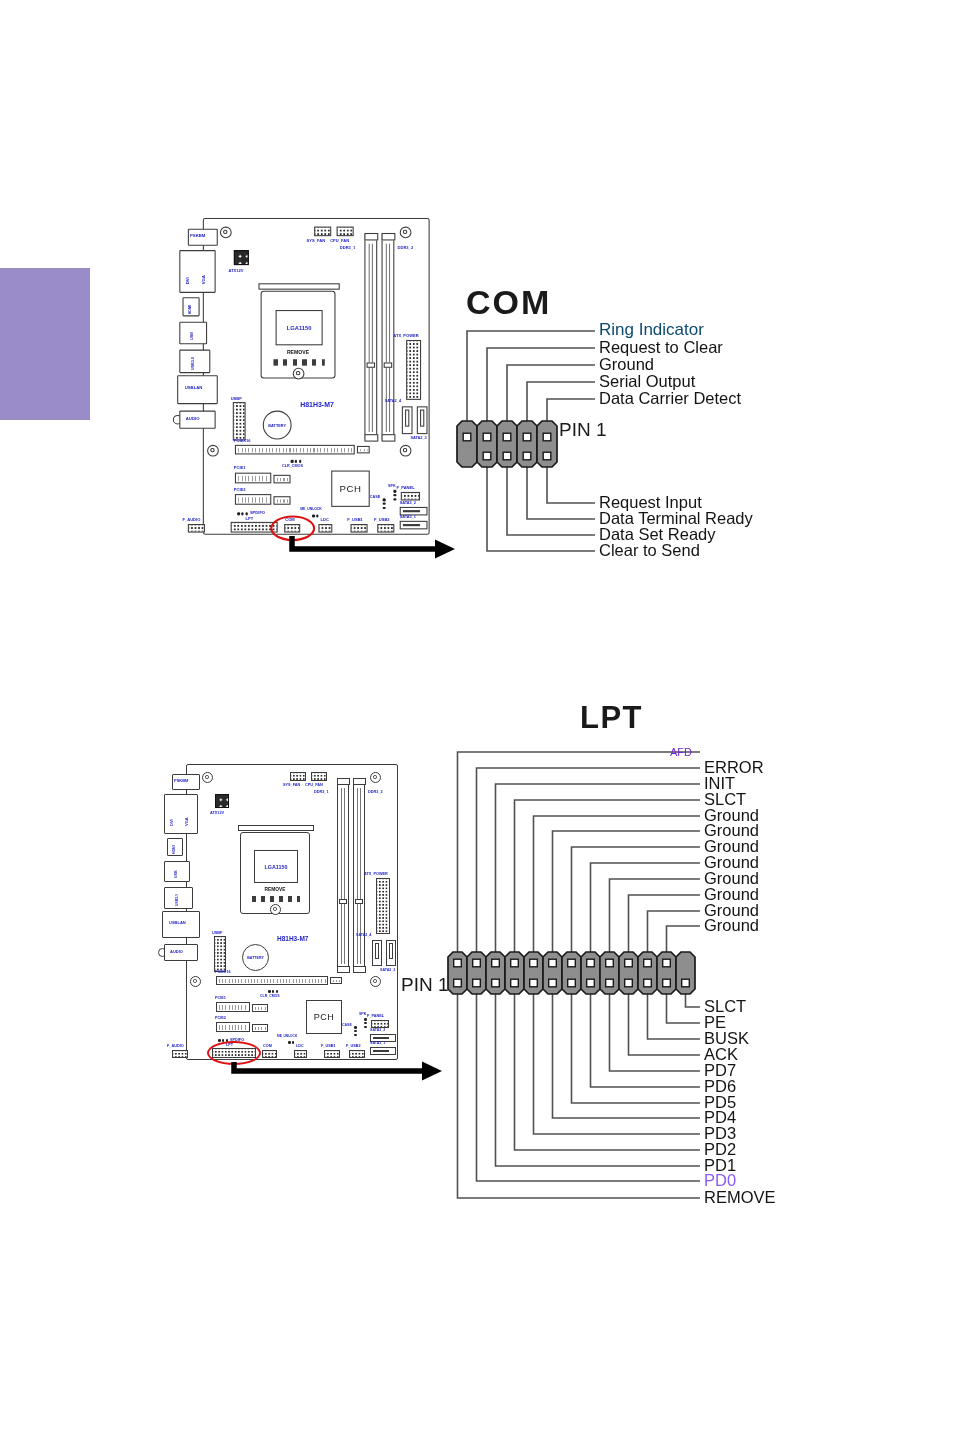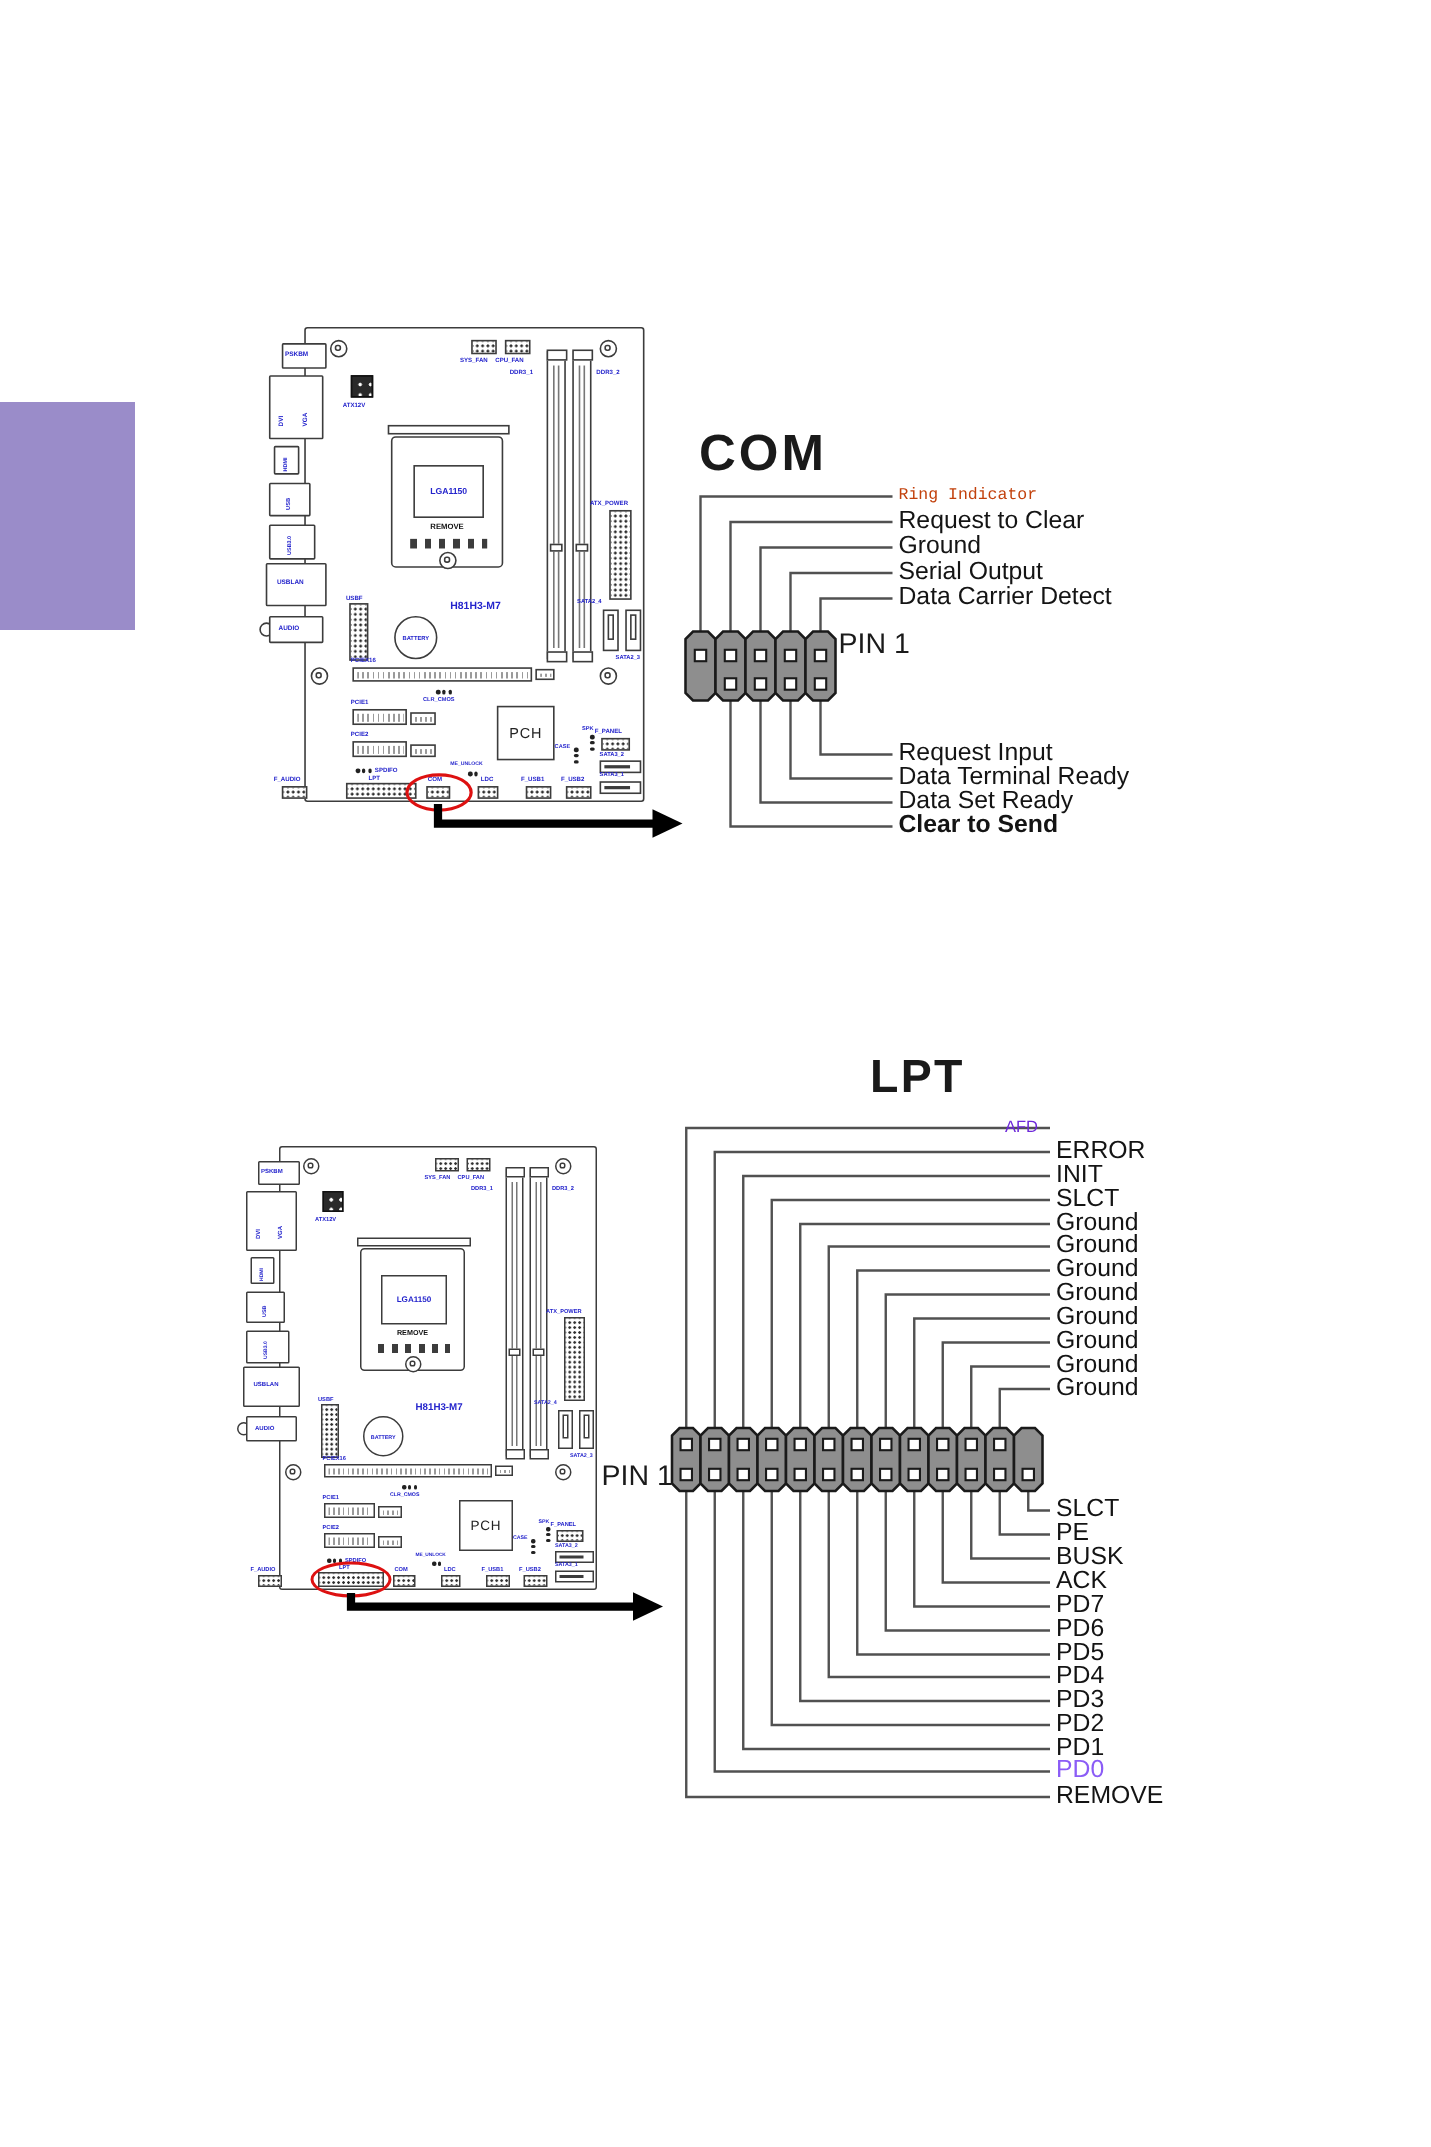--- a/index.html
+++ b/index.html
@@ -401,29 +401,29 @@
       <div style="position: absolute; left: 210px; top: 270px; width: 26px; height: 8px; border: 1px solid rgb(60, 60, 60); background: rgb(255, 255, 255);">
         <div style="position: absolute; left: 2px; top: 1.5px; width: 16px; height: 2px; border: 1px solid rgb(60, 60, 60);"></div>
       </div>
       <div style="position: absolute; left: 210px; top: 265px; font-size: 3.6px; line-height: 1.05; color: rgb(36, 36, 204); white-space: nowrap; font-weight: 700;">SATA3_2</div>
       <div style="position: absolute; left: 210px; top: 283px; width: 26px; height: 8px; border: 1px solid rgb(60, 60, 60); background: rgb(255, 255, 255);">
         <div style="position: absolute; left: 2px; top: 1.5px; width: 16px; height: 2px; border: 1px solid rgb(60, 60, 60);"></div>
       </div>
       <div style="position: absolute; left: 210px; top: 278px; font-size: 3.6px; line-height: 1.05; color: rgb(36, 36, 204); white-space: nowrap; font-weight: 700;">SATA3_1</div>
       <div style="position: absolute; left: 47px; top: 277px; width: 54px; height: 24px; border: 2.6px solid rgb(221, 17, 17); border-radius: 50%; z-index: 4;"></div>
     </div>
-    <div style="position: absolute; left: 599px; top: 331px; font-size: 11px; color: #c2410c; white-space: nowrap; transform: translateY(-54%); z-index: 6; font-family: Liberation Mono, monospace;">Ring Indicator</div>
+    <div style="position: absolute; left: 599px; top: 331px; font-size: 17px; color: #0c4a6e; white-space: nowrap; transform: translateY(-54%); z-index: 6;">Ring Indicator</div>
     <div style="position: absolute; left: 599px; top: 348px; font-size: 16.5px; color: rgb(20, 20, 20); white-space: nowrap; transform: translateY(-54%); z-index: 6;">Request to Clear</div>
     <div style="position: absolute; left: 599px; top: 365px; font-size: 16.5px; color: rgb(20, 20, 20); white-space: nowrap; transform: translateY(-54%); z-index: 6;">Ground</div>
     <div style="position: absolute; left: 599px; top: 382px; font-size: 16.5px; color: rgb(20, 20, 20); white-space: nowrap; transform: translateY(-54%); z-index: 6;">Serial Output</div>
     <div style="position: absolute; left: 599px; top: 399px; font-size: 16.5px; color: rgb(20, 20, 20); white-space: nowrap; transform: translateY(-54%); z-index: 6;">Data Carrier Detect</div>
     <div style="position: absolute; left: 599px; top: 503px; font-size: 16.5px; color: rgb(20, 20, 20); white-space: nowrap; transform: translateY(-54%); z-index: 6;">Request Input</div>
     <div style="position: absolute; left: 599px; top: 519px; font-size: 16.5px; color: rgb(20, 20, 20); white-space: nowrap; transform: translateY(-54%); z-index: 6;">Data Terminal Ready</div>
     <div style="position: absolute; left: 599px; top: 535px; font-size: 16.5px; color: rgb(20, 20, 20); white-space: nowrap; transform: translateY(-54%); z-index: 6;">Data Set Ready</div>
-    <div style="position: absolute; left: 599px; top: 551px; font-size: 16.5px; color: rgb(20, 20, 20); white-space: nowrap; transform: translateY(-54%); z-index: 6; font-weight: bold;">Clear to Send</div>
+    <div style="position: absolute; left: 599px; top: 551px; font-size: 16.5px; color: rgb(20, 20, 20); white-space: nowrap; transform: translateY(-54%); z-index: 6;">Clear to Send</div>
     <div style="position: absolute; left: 670px; top: 752px; font-size: 11px; color: #6d28d9; white-space: nowrap; transform: translateY(-54%); z-index: 6;">AFD</div>
     <div style="position: absolute; left: 704px; top: 768px; font-size: 16.5px; color: rgb(20, 20, 20); white-space: nowrap; transform: translateY(-54%); z-index: 6;">ERROR</div>
     <div style="position: absolute; left: 704px; top: 784px; font-size: 16.5px; color: rgb(20, 20, 20); white-space: nowrap; transform: translateY(-54%); z-index: 6; text-align: right;">INIT</div>
     <div style="position: absolute; left: 704px; top: 800px; font-size: 16.5px; color: rgb(20, 20, 20); white-space: nowrap; transform: translateY(-54%); z-index: 6;">SLCT</div>
     <div style="position: absolute; left: 704px; top: 816px; font-size: 16.5px; color: rgb(20, 20, 20); white-space: nowrap; transform: translateY(-54%); z-index: 6;">Ground</div>
     <div style="position: absolute; left: 704px; top: 831px; font-size: 16.5px; color: rgb(20, 20, 20); white-space: nowrap; transform: translateY(-54%); z-index: 6;">Ground</div>
     <div style="position: absolute; left: 704px; top: 847px; font-size: 16.5px; color: rgb(20, 20, 20); white-space: nowrap; transform: translateY(-54%); z-index: 6;">Ground</div>
     <div style="position: absolute; left: 704px; top: 863px; font-size: 16.5px; color: rgb(20, 20, 20); white-space: nowrap; transform: translateY(-54%); z-index: 6;">Ground</div>
     <div style="position: absolute; left: 704px; top: 879px; font-size: 16.5px; color: rgb(20, 20, 20); white-space: nowrap; transform: translateY(-54%); z-index: 6;">Ground</div>
     <div style="position: absolute; left: 704px; top: 895px; font-size: 16.5px; color: rgb(20, 20, 20); white-space: nowrap; transform: translateY(-54%); z-index: 6;">Ground</div>

